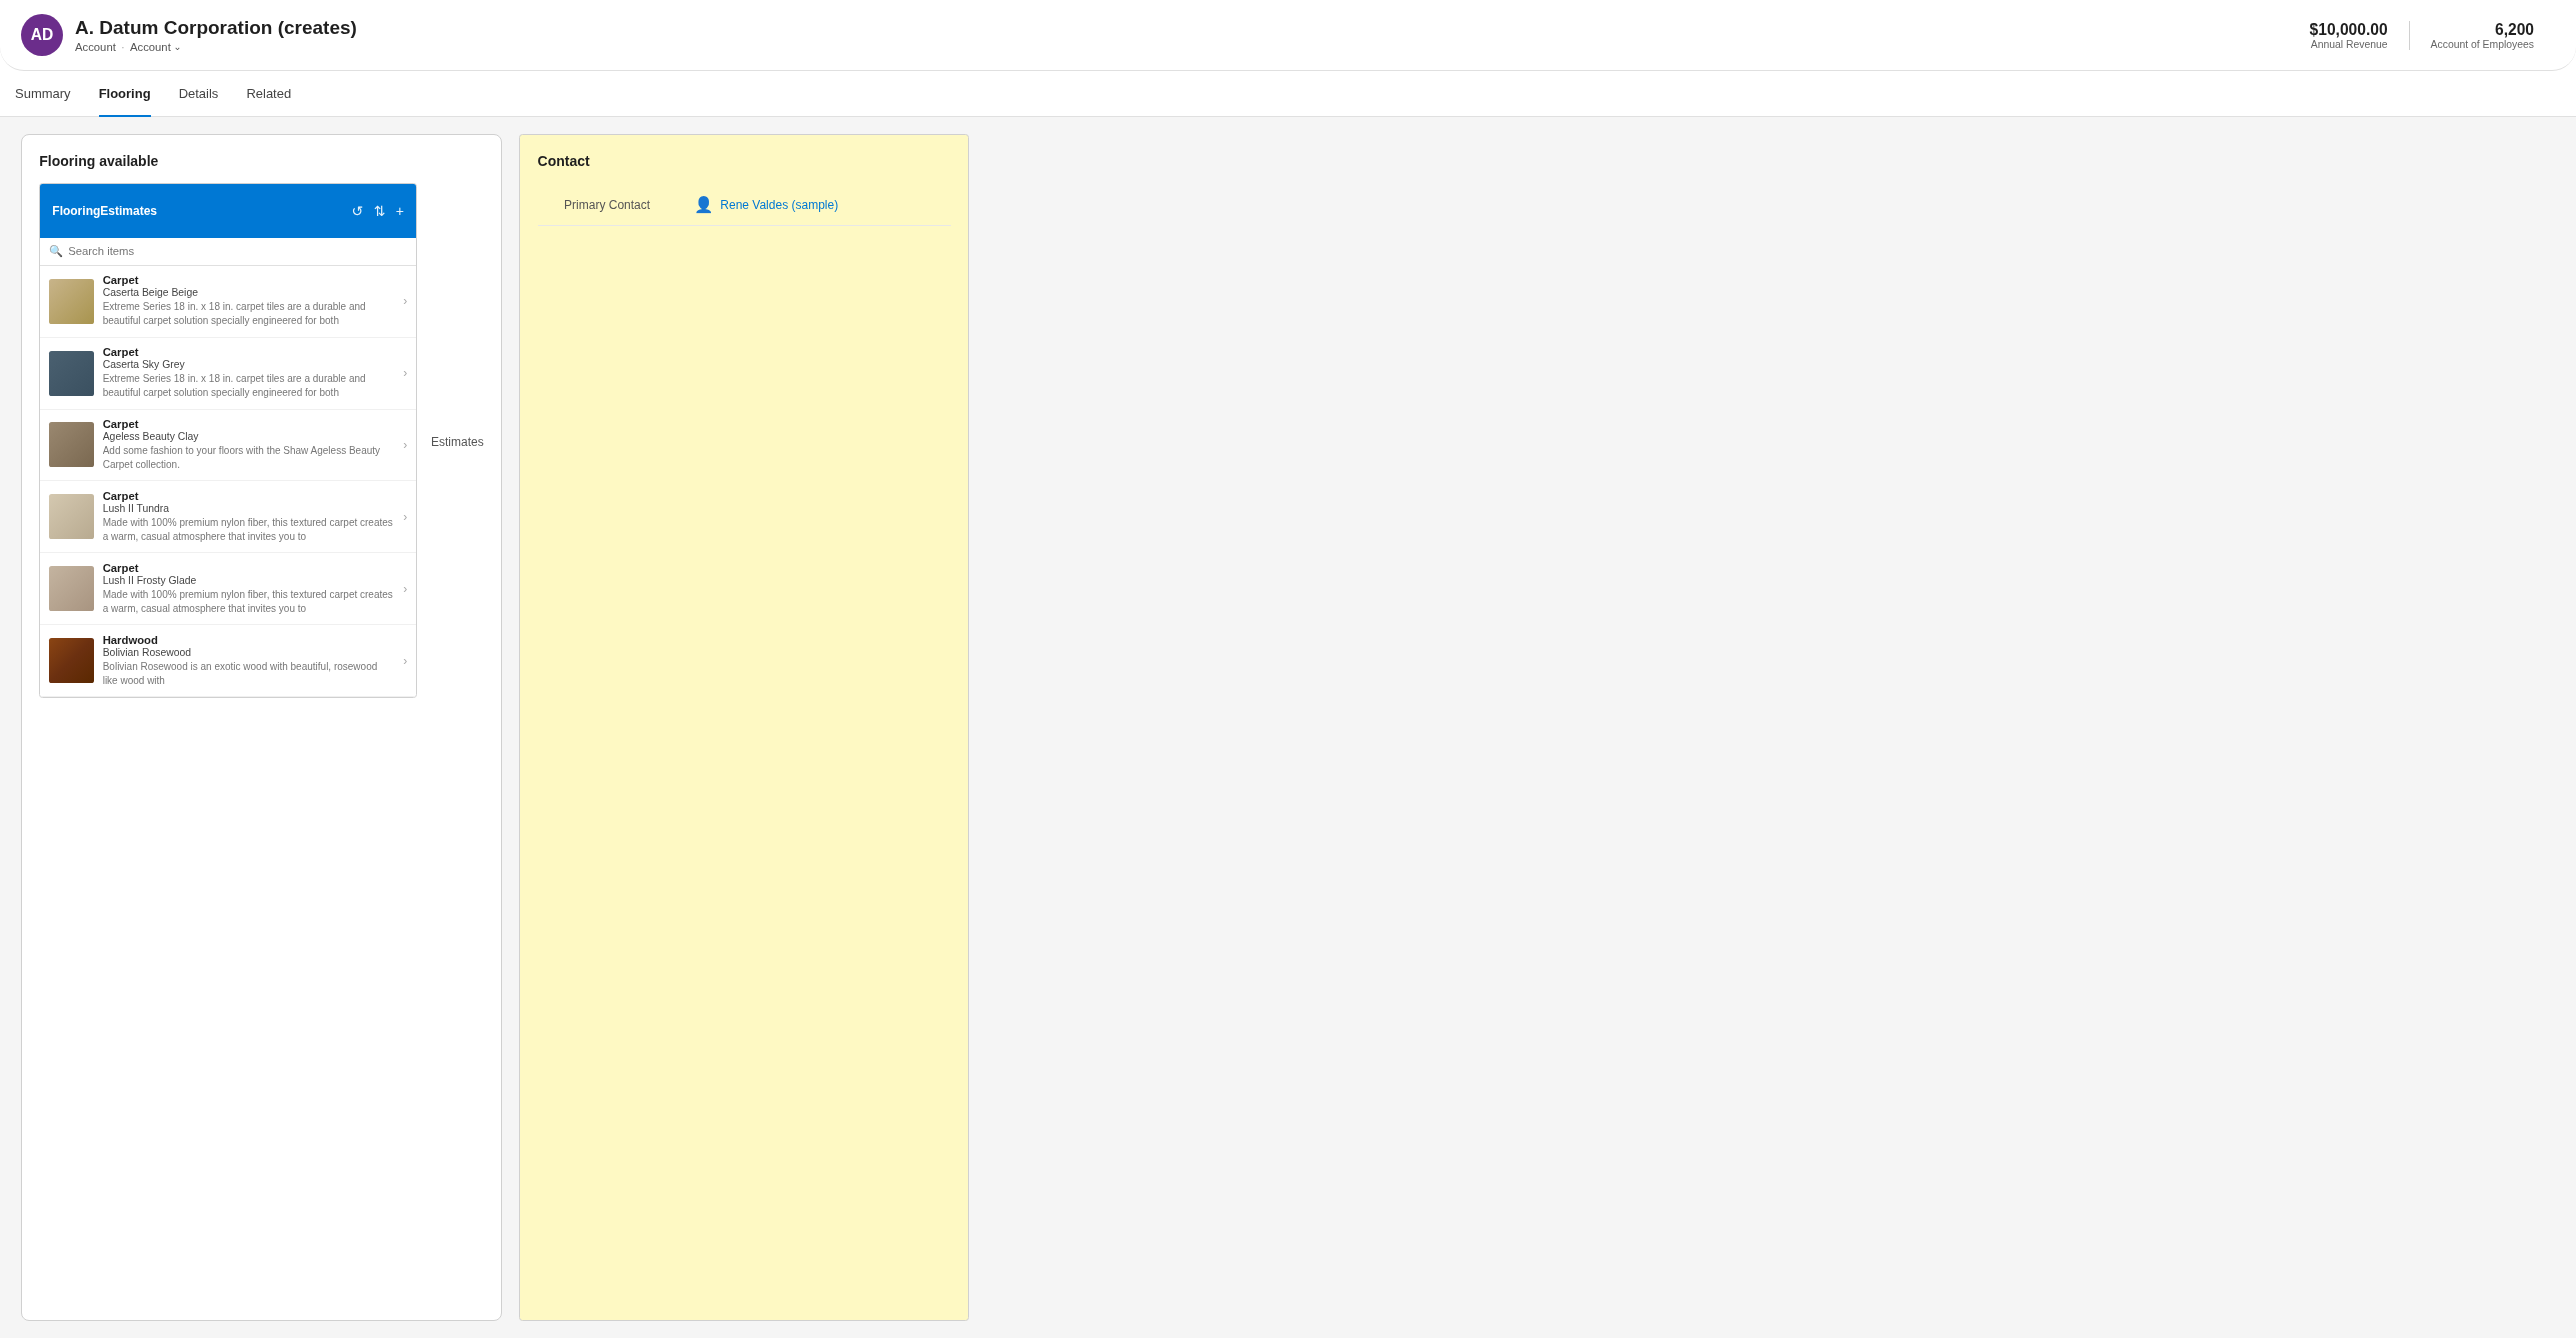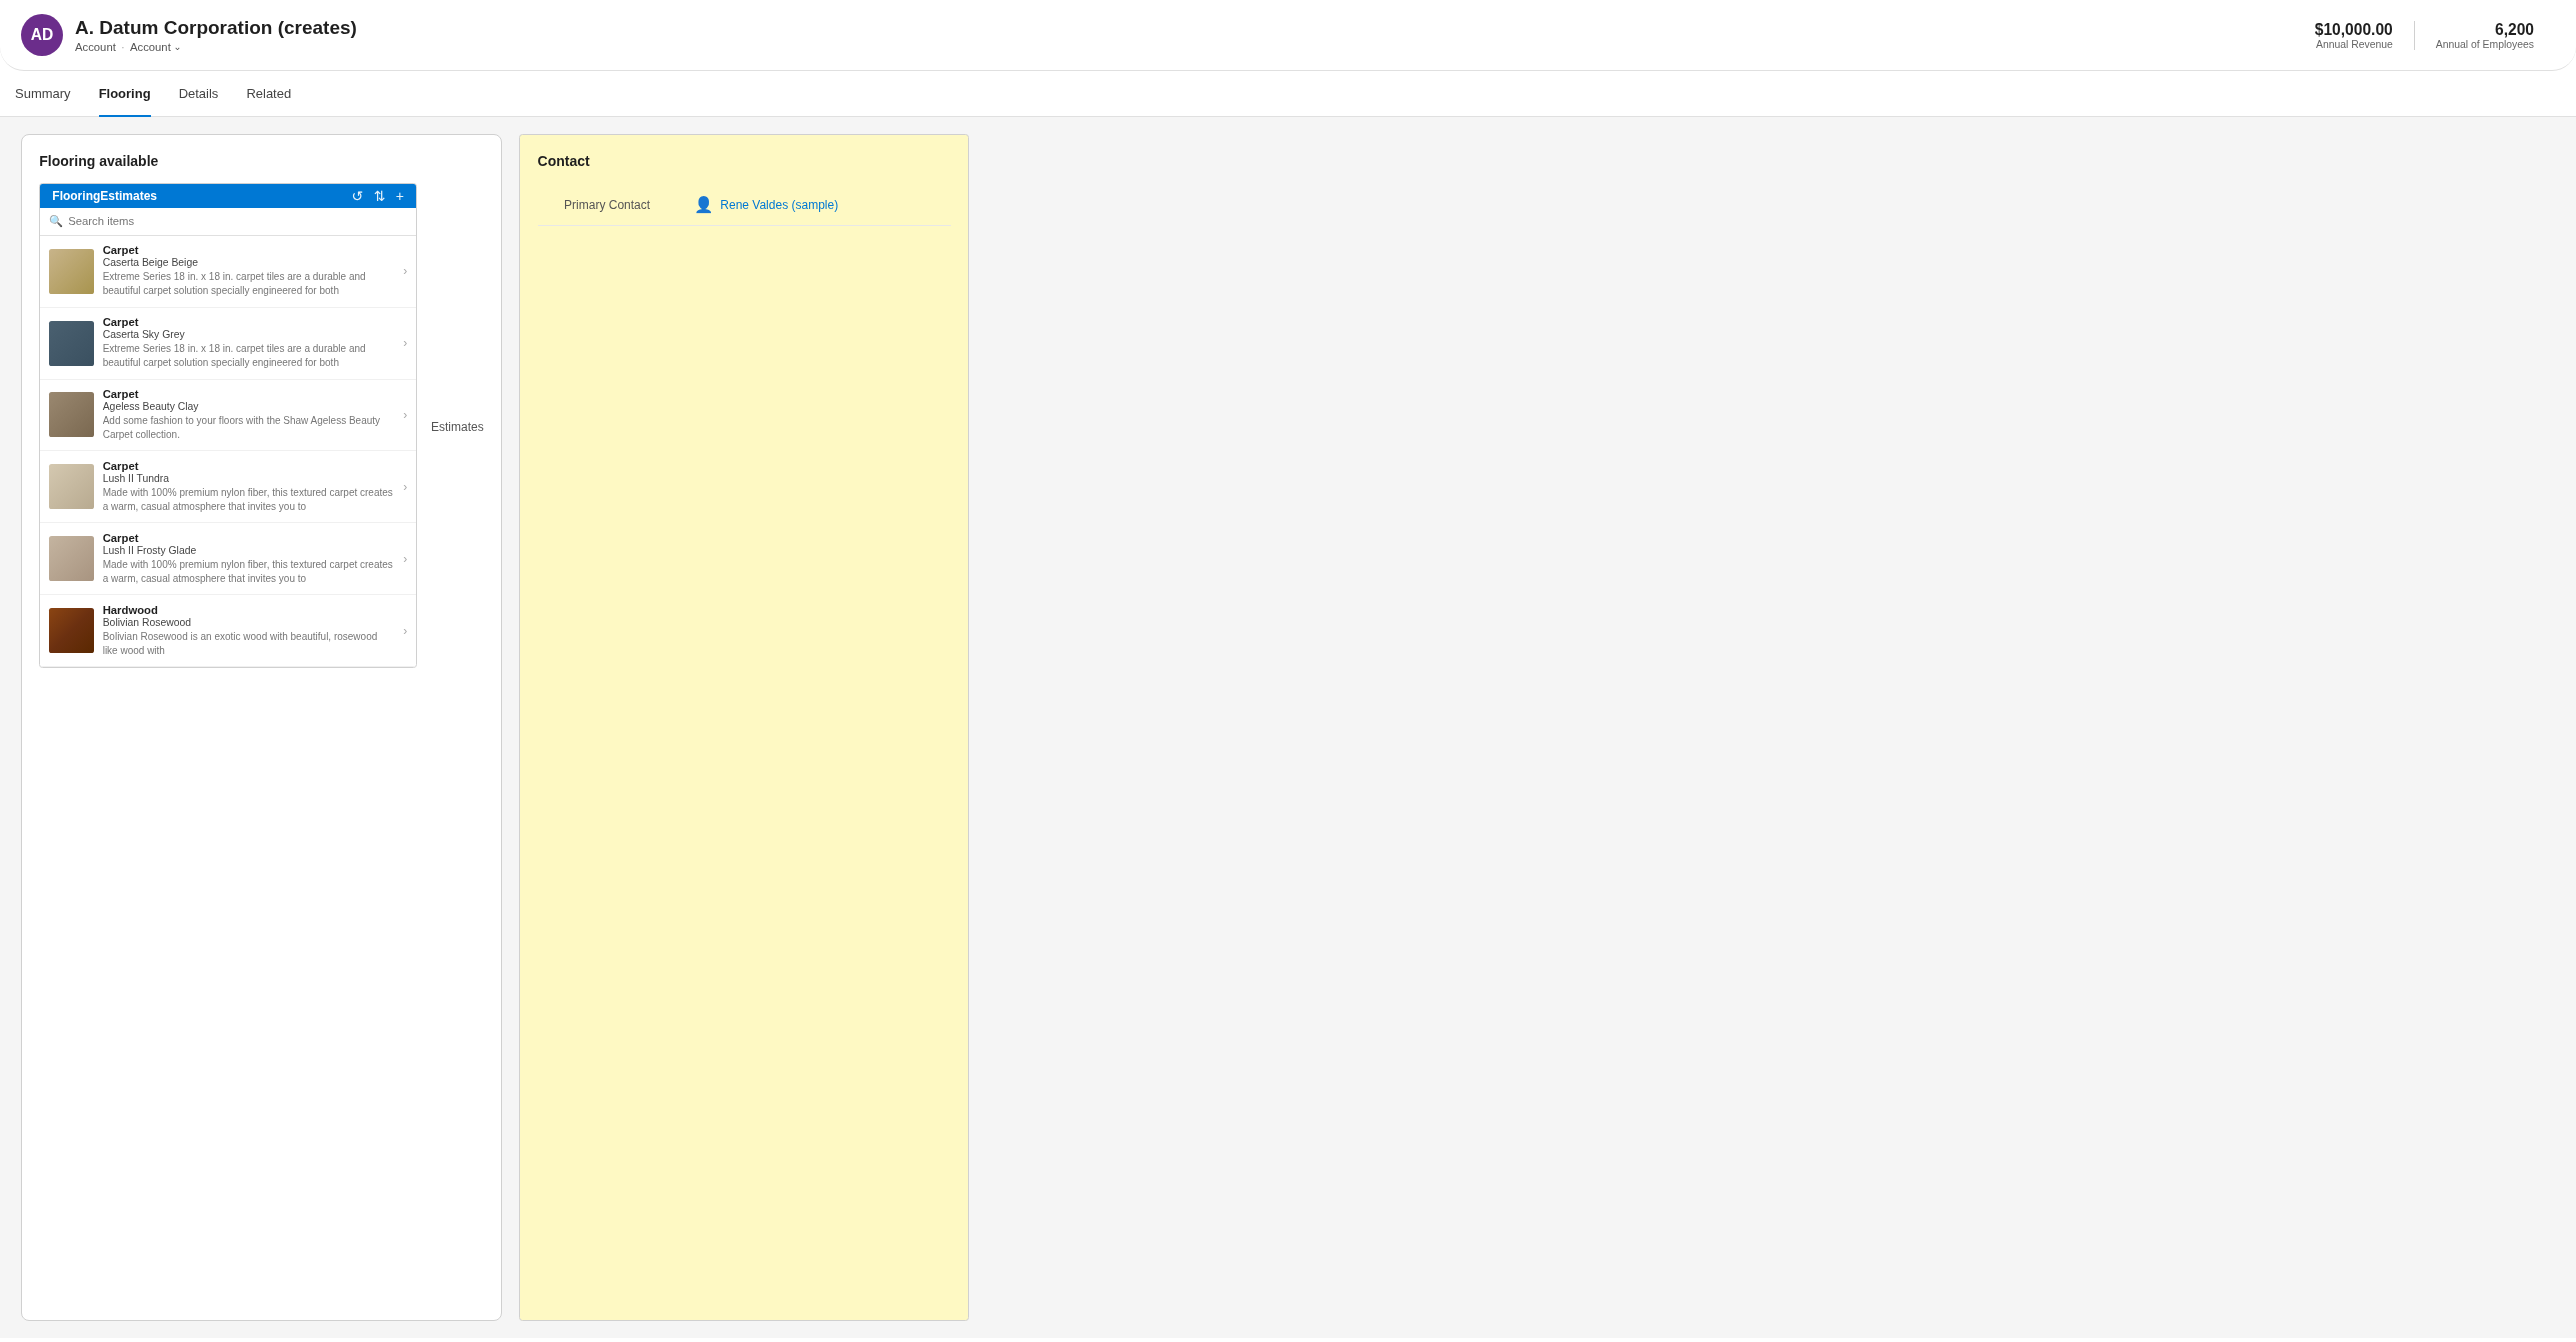--- a/index.html
+++ b/index.html
@@ -29,21 +29,21 @@
     .main { padding: 17.3px 21px; display: flex; gap: 17.3px; background: #f5f5f5; min-height: calc(100vh - 121px); }
 
     
     .panel-left { background: #fff; border: 0.9px solid #d0d0d0; border-radius: 8px; flex: 0 0 481px; padding: 17.3px; }
     .panel-title { font-size: 14px; font-weight: 600; color: #1f1f1f; margin-bottom: 14px; }
     .side-label { font-size: 12px; color: #555; margin-bottom: 7px; }
     .estimates-label { margin-top: 10.4px; margin-bottom: 7px; }
 
     
     .subpanel { border: 0.9px solid #d0d0d0; border-radius: 3.5px; overflow: hidden; }
-    .subpanel-header { background: #0078d4; color: #fff; display: flex; align-items: center; padding: 4px 12px; gap: 10.4px; }
+    .subpanel-header { background: #0078d4; color: #fff; display: flex; align-items: center; padding: 19px 12px; gap: 10.4px; }
     .subpanel-header-title { flex: 1; font-size: 12px; font-weight: 600; }
     .subpanel-header-icon { font-size: 14px; cursor: pointer; opacity: 0.9; }
     .subpanel-search { display: flex; align-items: center; padding: 7px 8.7px; border-bottom: 0.9px solid #e0e0e0; background: #fff; gap: 5.2px; }
     .subpanel-search input { border: none; outline: none; font-size: 11.3px; width: 100%; color: #444; background: transparent; }
     .search-icon-sm { color: #aaa; font-size: 11.3px; }
 
     
     .item-row { display: flex; align-items: center; padding: 8.7px 8.7px; border-bottom: 0.9px solid #f0f0f0; gap: 8.7px; cursor: pointer; }
     .item-thumb { width: 45px; height: 45px; flex-shrink: 0; object-fit: cover; border-radius: 2.6px; }
     .item-thumb-carpet-beige { background: linear-gradient(135deg, #c8b48a 0%, #a8944e 100%); }
@@ -81,21 +81,21 @@
       </span>
     </div>
   </div>
   <div class="header-stats">
     <div class="stat-block">
       <div class="stat-value">$10,000.00</div>
       <div class="stat-label">Annual Revenue</div>
     </div>
     <div class="stat-block">
       <div class="stat-value">6,200</div>
-      <div class="stat-label">Annual of Employees</div>
+      <div class="stat-label">Account of Employees</div>
     </div>
   </div>
 </div>
 
 <div class="nav-tabs">
   <div class="nav-tab">
     <span>Summary</span>
   </div>
   <div class="nav-tab active">
     <span>Flooring</span>

